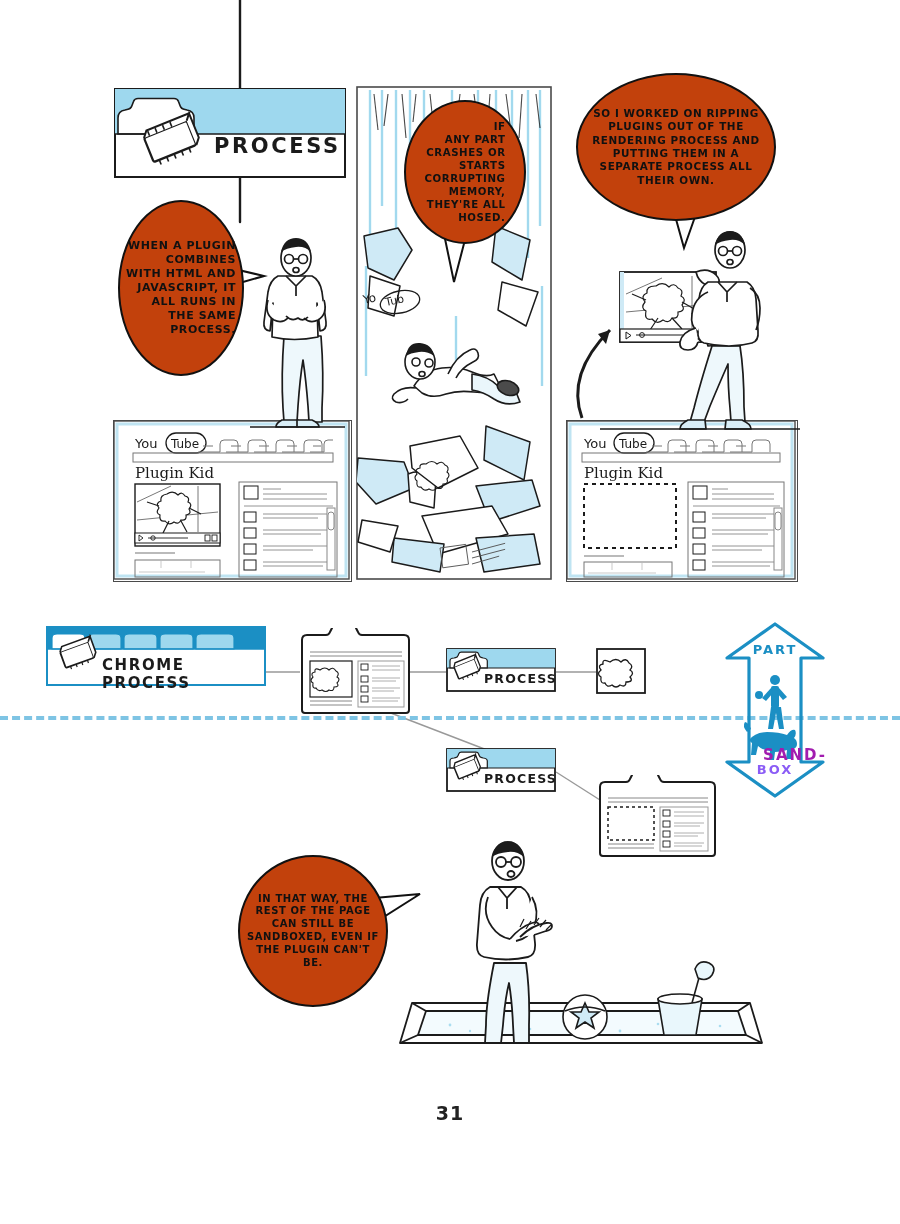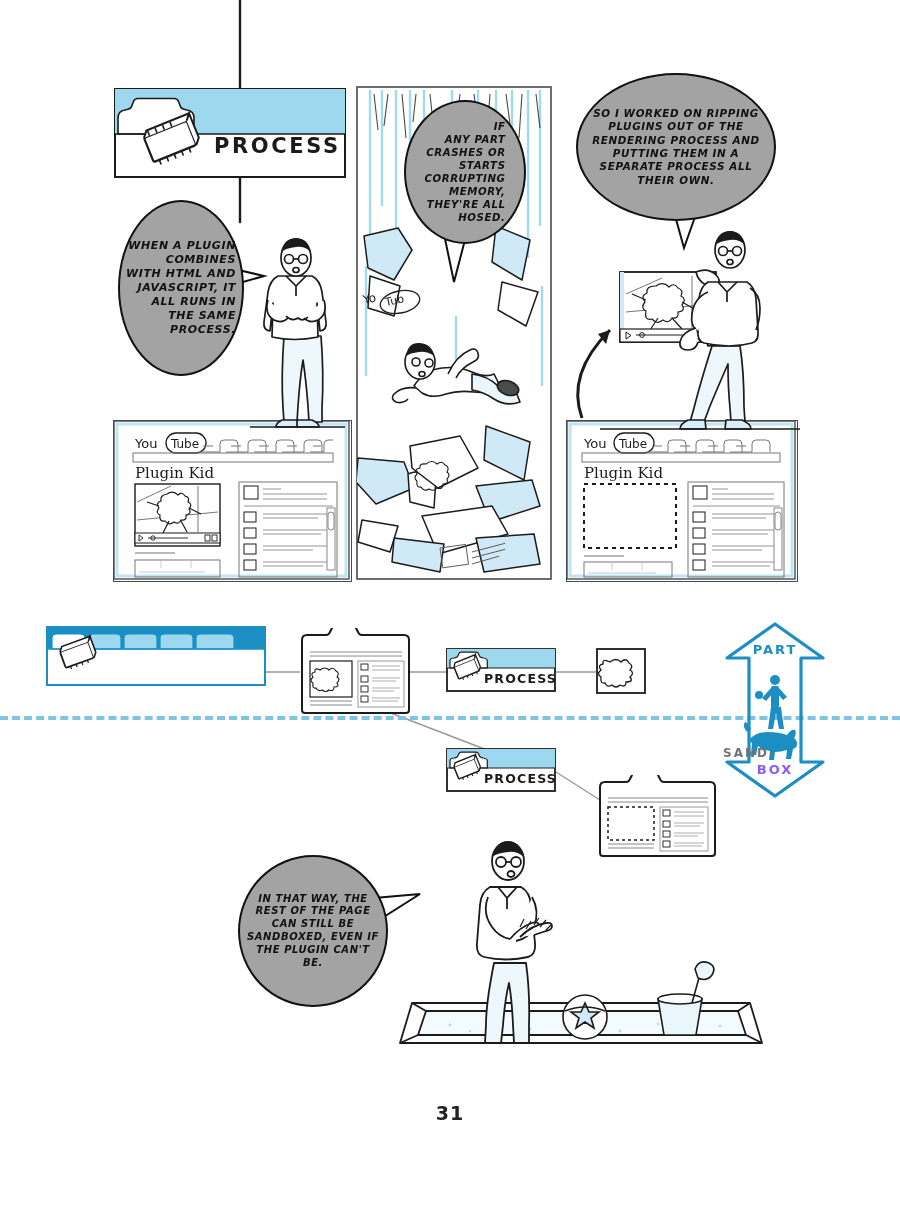--- a/index.html
+++ b/index.html
@@ -2,23 +2,23 @@
 <html><head>
 <meta charset="utf-8">
 <style>
   html,body{margin:0;padding:0;background:#ffffff;}
   body{width:900px;height:1224px;position:relative;overflow:hidden;
        font-family:"DejaVu Sans", sans-serif;color:#1b1b1b;}
   .abs{position:absolute;}
   
   .ink{stroke:#1b1b1b;fill:none;stroke-linecap:round;stroke-linejoin:round;}
   
-  .balloon{position:absolute;background:#a3a3a3;border:2.2px solid #111;
+  .balloon{position:absolute;background:#c2410c;border:2.2px solid #111;
            border-radius:50%/50%;display:flex;align-items:center;justify-content:center;
-           text-align:center;z-index:6;font-style:italic;}
+           text-align:center;z-index:6;}
   .balloon .txt{font-family:"DejaVu Sans", sans-serif;font-weight:600;
       letter-spacing:.6px;line-height:1.28;text-transform:uppercase;
       color:#111;padding:4px 6px;}
   
   .panel-border{border:1.6px solid #4a4a4a;background:#fff;}
   
   .pageno{position:absolute;left:0;right:0;text-align:center;font-size:19px;
           font-weight:600;color:#222;letter-spacing:1px;}
   .dashline{position:absolute;height:0;border-top:4px dashed #7ec4e4;}
 </style>
@@ -429,20 +429,21 @@
       <rect x="0" y="0" width="30" height="17" rx="1.5" fill="#fff" stroke="#1b1b1b" stroke-width="1.8"></rect>
       <path d="M0,0 l3.5,-4.5 h30 l-3.5,4.5 M30,0 l3.5,-4.5 v17 l-3.5,4.5" fill="#fff" stroke="#1b1b1b" stroke-width="1.6"></path>
       <g stroke="#1b1b1b" stroke-width="1.2">
         <line x1="5" y1="17" x2="5" y2="20"></line>
           <line x1="11" y1="17" x2="11" y2="20"></line>
         <line x1="17" y1="17" x2="17" y2="20"></line>
           <line x1="23" y1="17" x2="23" y2="20"></line>
       </g>
     </g>
   </svg>
+  <div class="abs" style="left:56px;top:30px;font-size:15px;font-weight:700;letter-spacing:1.6px;color:#1b1b1b;">CHROME PROCESS</div>
 </div>
 
 <svg class="abs" style="left:300px;top:628px;width:112px;height:86px;">
   <path d="M2,18 V12 q0-5 5-5 H26 q3,0 4,-3 l2,-4 q1,-3 4,-3 H52 q3,0 4,3 l2,4 q1,3 4,3 H104 q5,0 5,5 V82 q0,3 -3,3 H5 q-3,0 -3,-3 Z" fill="#ffffff" stroke="#1b1b1b" stroke-width="2"></path>
   <g stroke="#888" stroke-width="1">
       <line x1="10" y1="24" x2="102" y2="24"></line>
       <line x1="10" y1="28" x2="102" y2="28"></line>
     </g>
   <rect x="10" y="33" width="42" height="36" fill="none" stroke="#1b1b1b" stroke-width="1.2"></rect>
   <g stroke="#1b1b1b" stroke-width="1.1" fill="none">
@@ -563,22 +564,22 @@
       <circle cx="36" cy="73" r="4"></circle>
     </g>
 
     <g fill="#1b8fc4">
       <path d="M26,118 q6,-8 18,-8 q12,0 20,3 q4,-6 8,-5 q2,4 -1,8 q3,2 3,6 q0,4 -4,5 l-2,10 h-5 l1,-9 q-6,2 -12,2 l-1,8 h-5 l1,-9 q-8,-1 -12,-5 l-2,9 h-5 l1,-12 q-5,-3 -3,-13 Z"></path>
       <path d="M24,110 q-5,-6 -2,-10 q4,1 6,7 Z"></path>
     </g>
   </svg>
   <div class="abs" style="left:0;right:0;top:20px;text-align:center;font-size:13px;font-weight:700;
               letter-spacing:2px;color:#1b8fc4;">PART</div>
-  <div class="abs" style="left:0;right:0;top:124px;text-align:left;font-size:12px;font-weight:700;
-              letter-spacing:2px;color:#737373;">SAND-</div>
+  <div class="abs" style="left:0;right:0;top:124px;text-align:right;font-size:15px;font-weight:700;
+              letter-spacing:2px;color:#a21caf;">SAND-</div>
   <div class="abs" style="left:0;right:0;top:140px;text-align:center;font-size:13px;font-weight:700;
               letter-spacing:2px;color:#8b5cf6;">BOX</div>
 </div>
 
 <div class="balloon" style="left:238px;top:855px;width:146px;height:148px;">
   <div class="txt" style="font-size:10px;">IN THAT WAY, THE REST OF THE PAGE CAN STILL BE SANDBOXED, EVEN IF THE PLUGIN CAN'T BE.</div>
 </div>
 <svg class="abs" style="left:370px;top:888px;width:70px;height:48px;">
   <path d="M4,10 L50,6 L12,30 Z" fill="#fff" stroke="#111" stroke-width="2"></path>
 </svg>

